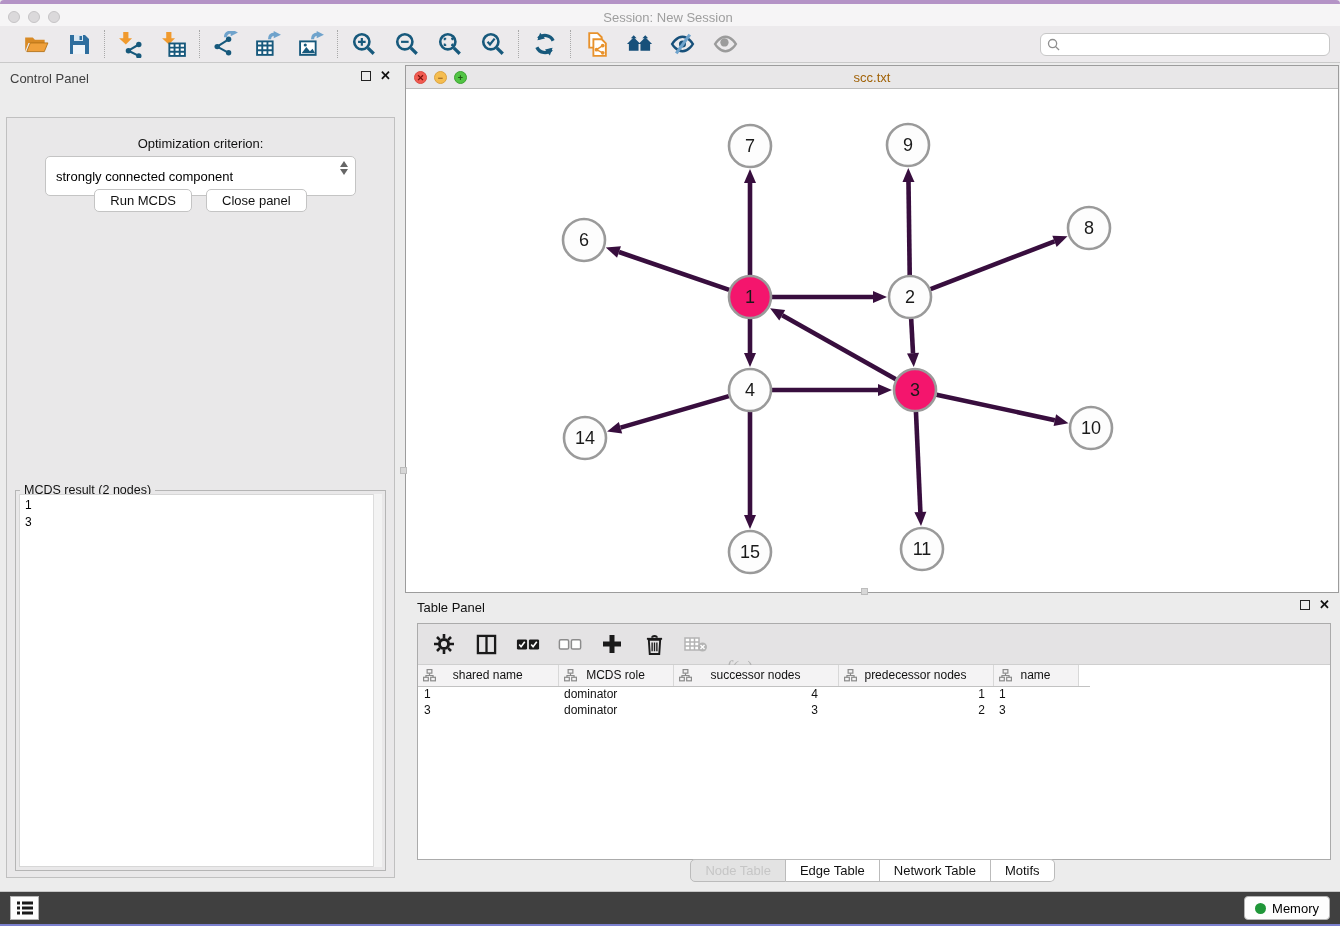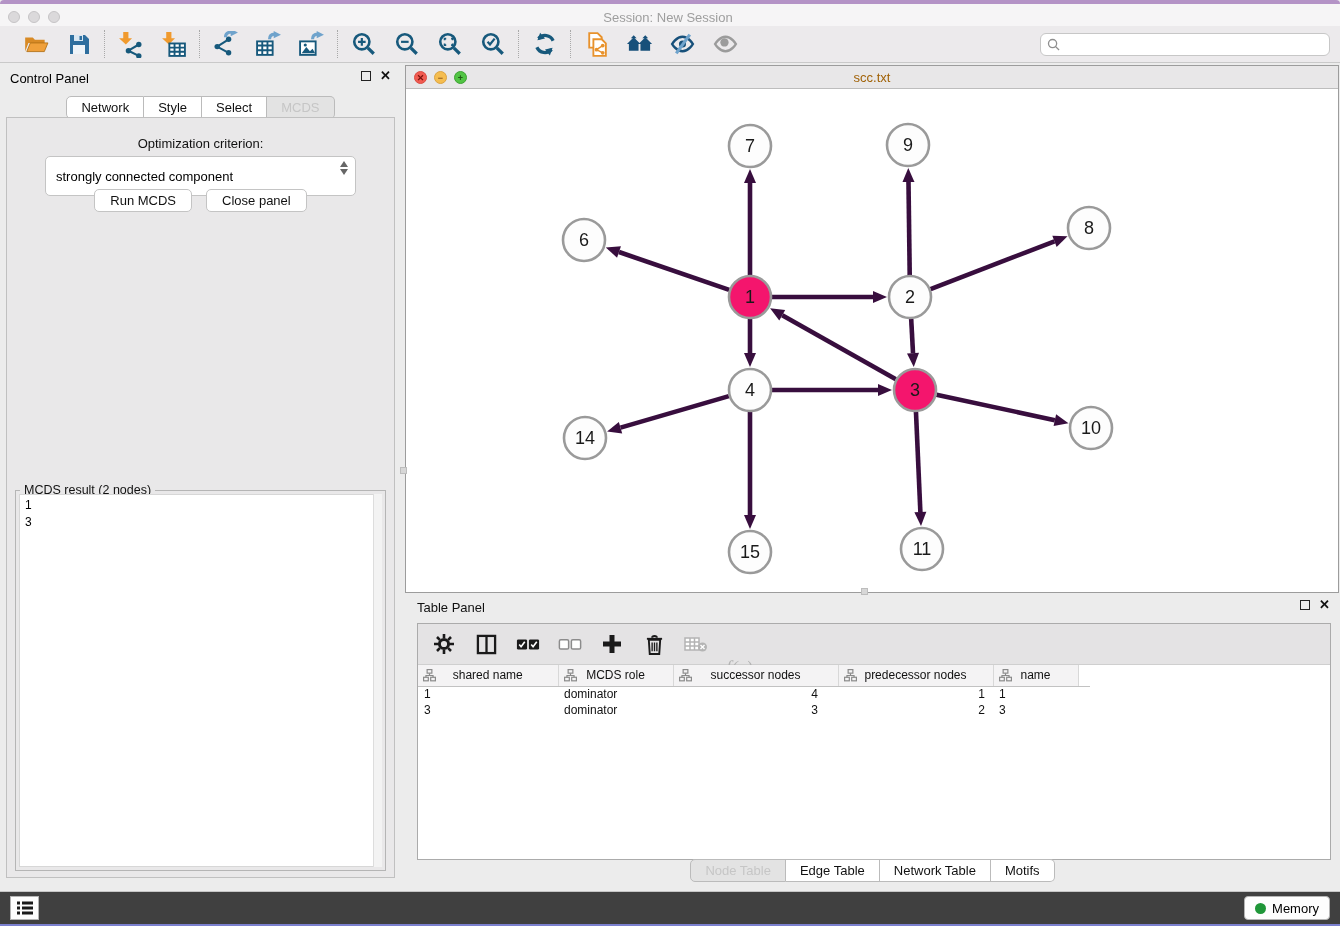--- a/index.html
+++ b/index.html
@@ -19,21 +19,21 @@
   .toolbar { position:absolute; top:26px; left:0; right:0; height:37px; background:#eceaec; border-bottom:1px solid #c9c9c9; display:flex; align-items:center; padding:0 10px; }
   .tb-group { display:flex; align-items:center; gap:16px; padding:0 12px; }
   .tb-sep { width:1px; height:28px; border-left:1px dotted #a9a9a9; }
   .tb-icon { width:27px; height:27px; display:flex; align-items:center; justify-content:center; cursor:pointer; }
   .search-wrap { margin-left:auto; position:relative; }
   .search-input { width:290px; height:23px; border:1px solid #c7c7c7; border-radius:6px; background:#fff; padding:0 6px 0 24px; font-size:12px; outline:none; }
   .search-glass { position:absolute; left:7px; top:5px; width:13px; height:13px; }
 
   
   .control-panel { position:absolute; top:63px; left:0; width:401px; height:828px; }
-  .cp-header { position:absolute; top:8px; left:10px; font-size:13px; color:#000000; }
+  .cp-header { position:absolute; top:8px; left:10px; font-size:13px; color:#404040; }
   .panel-btns { position:absolute; top:8px; right:10px; display:flex; gap:9px; align-items:center; }
   .float-btn { width:10px; height:10px; border:1.6px solid #222; display:inline-block; cursor:pointer; }
   .close-btn { font-size:13px; font-weight:bold; color:#111; cursor:pointer; line-height:10px; }
   .cp-tabs { position:absolute; top:33px; left:0; right:0; display:flex; justify-content:center; }
   .seg-tab { font-size:13px; padding:3px 14px; background:#fff; border:1px solid #bbb; border-left:none; color:#111; cursor:pointer; }
   .seg-tab:first-child { border-left:1px solid #bbb; border-radius:5px 0 0 5px; }
   .seg-tab:last-child { border-radius:0 5px 5px 0; }
   .seg-tab.active { background:#e3e3e3; color:#c6c6c6; }
   .cp-body { position:absolute; top:54px; left:6px; right:6px; bottom:13px; background:#e9e8e9; border:1px solid #c0c0c0; }
   .opt-label { position:absolute; top:18px; left:0; right:0; text-align:center; font-size:13px; color:#111; }
@@ -263,26 +263,20 @@
       <input class="search-input" type="text" placeholder="" style="">
     </div>
   </div>
 
   <div class="control-panel">
     <div class="cp-header">Control Panel</div>
     <div class="panel-btns">
       <span class="float-btn"></span>
       <span class="close-btn">✕</span>
     </div>
-    <div class="cp-tabs" id="cp-tabs">
-        <span class="seg-tab">Network</span>
-        <span class="seg-tab">Style</span>
-        <span class="seg-tab">Select</span>
-        <span class="seg-tab active">MCDS</span>
-      </div>
     <div class="cp-body">
       <div class="opt-label">Optimization criterion:</div>
       <div class="opt-select">
         <span>strongly connected component</span>
         <span class="stepper">
             <span class="up"></span>
             <span class="dn"></span>
           </span>
       </div>
       <div class="cp-buttons">

